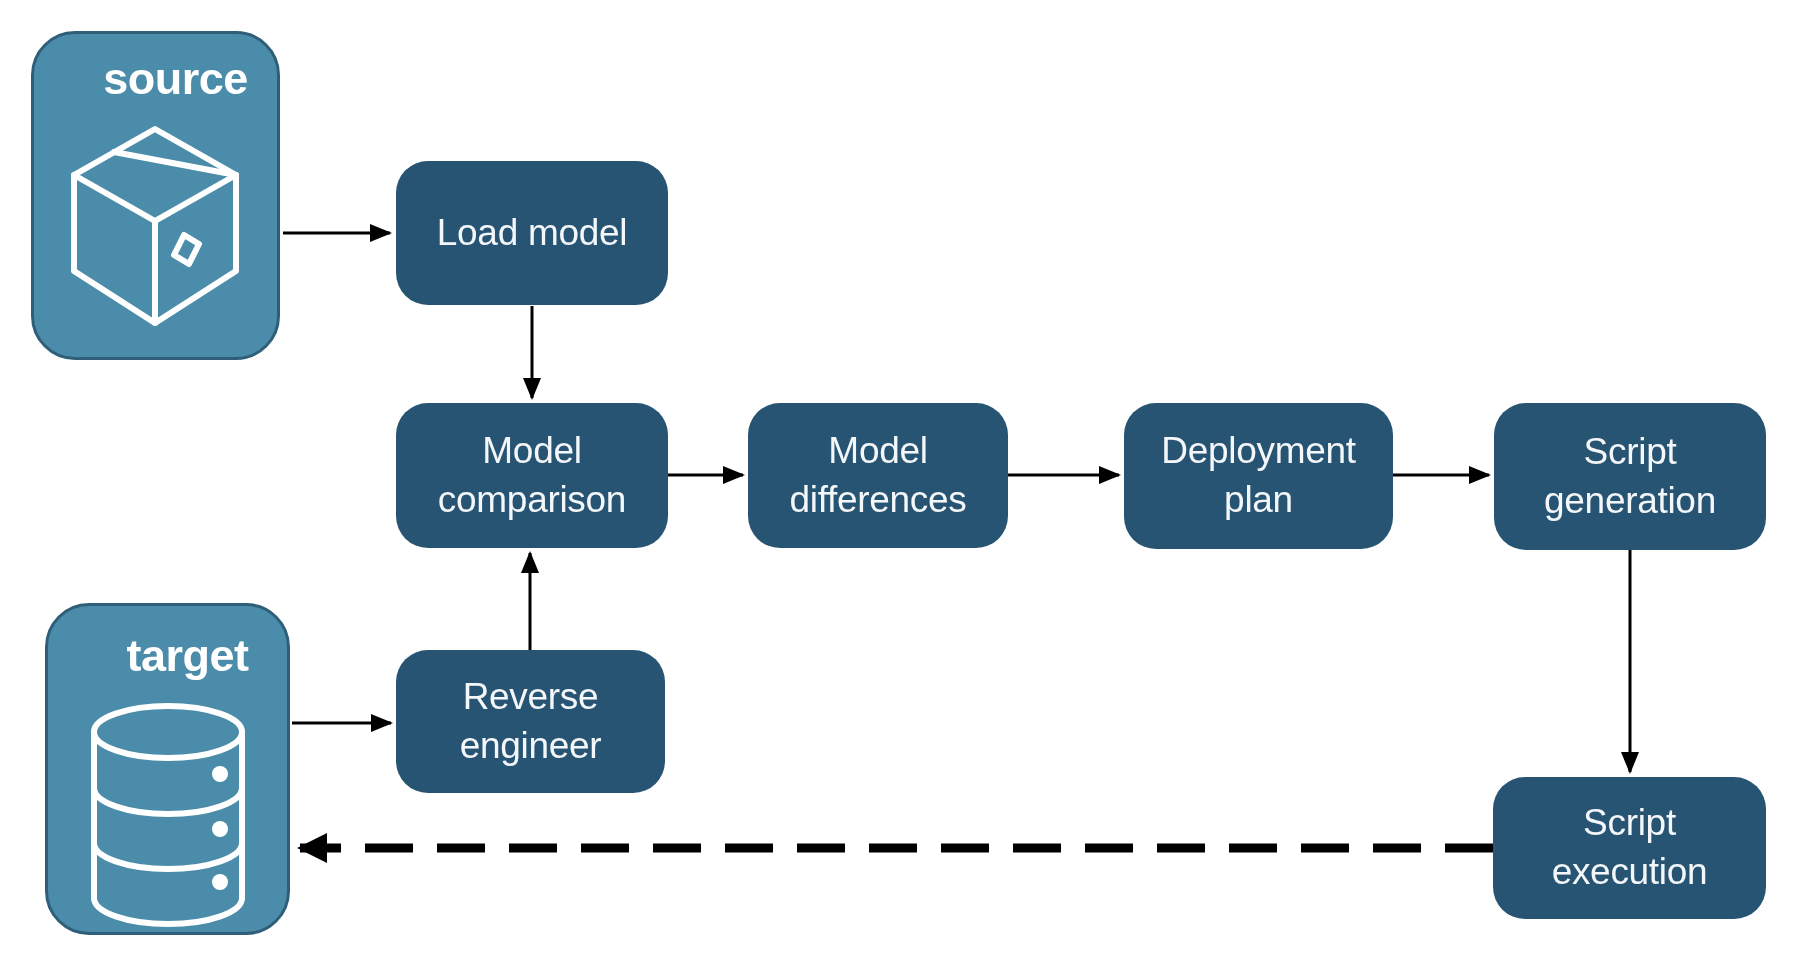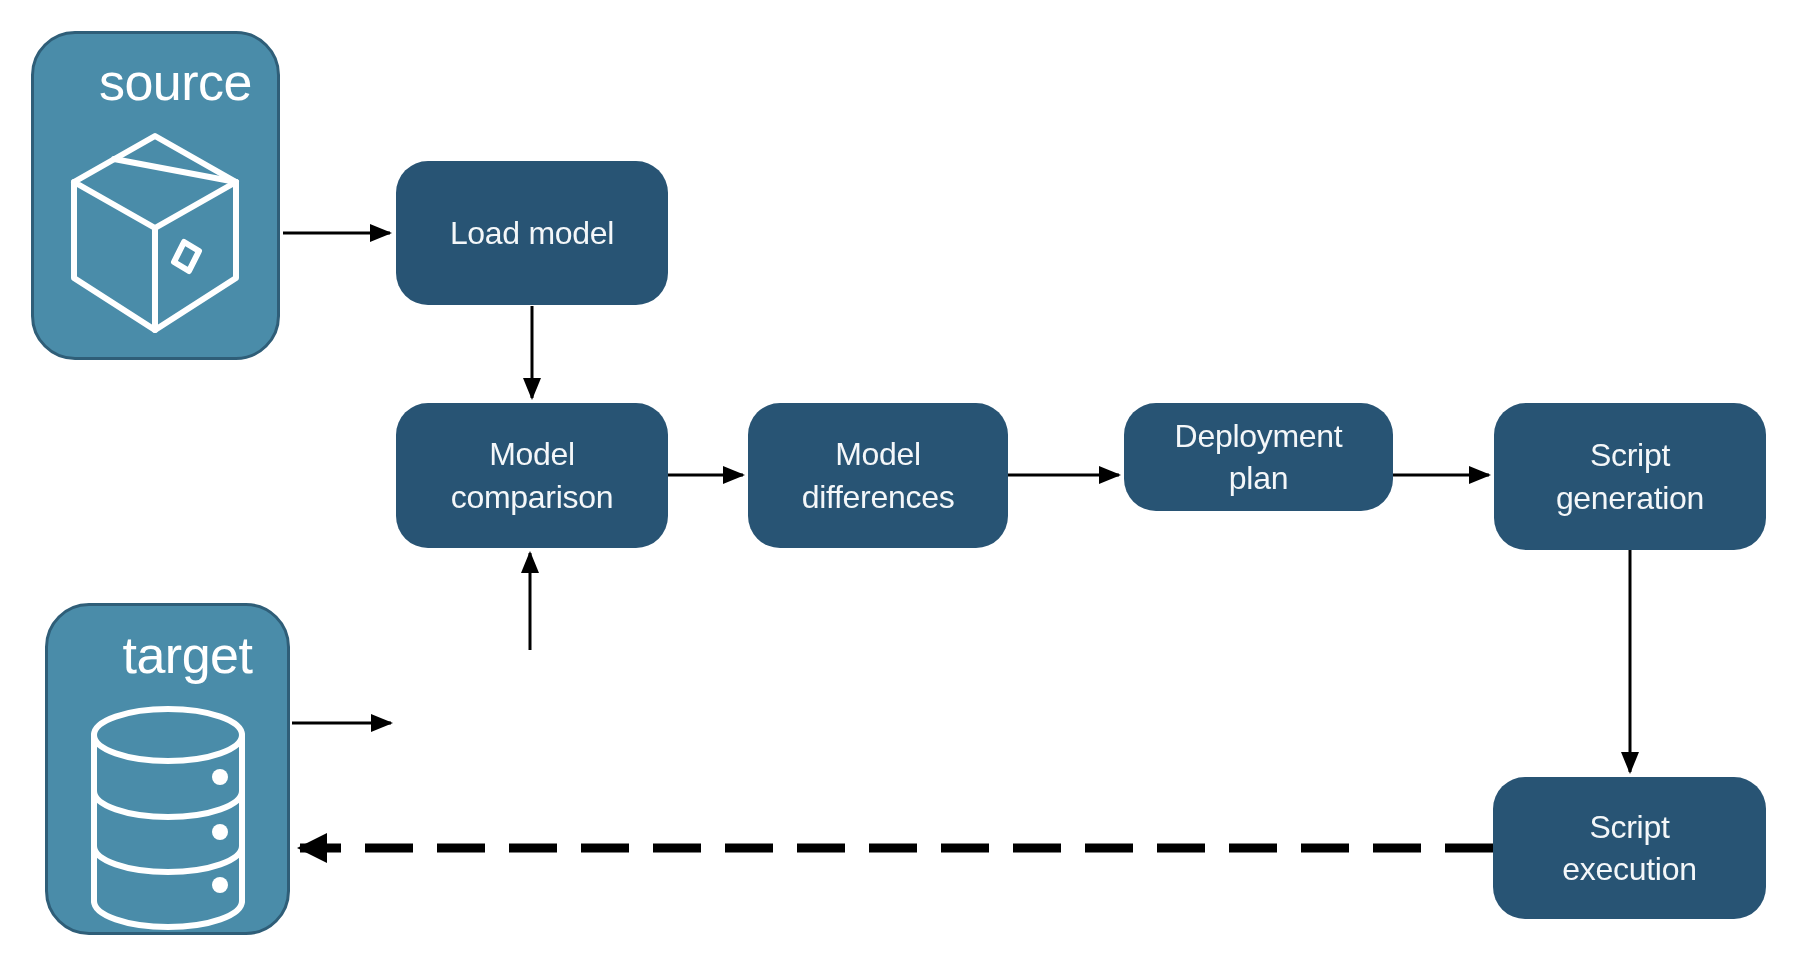--- a/index.html
+++ b/index.html
@@ -27,45 +27,45 @@
   
   .node{
     position:absolute;
     background:var(--node-fill,#285474);
     border-radius:32px;
     display:flex;align-items:center;justify-content:center;
     text-align:center;
   }
   .node-label{
     color:var(--node-text,#F4F7F9);
-    font-size:32px;line-height:1.32;
+    font-size:37px;line-height:1.32;
     letter-spacing:-0.3px;
     white-space:pre-line;
   }
   #node-load-model       {left:396px;top:161px;width:272px;height:144px;}
   #node-model-comparison {left:396px;top:403px;width:272px;height:145px;}
   #node-model-differences{left:748px;top:403px;width:260px;height:145px;}
-  #node-deployment-plan  {left:1124px;top:403px;width:269px;height:108px;}
+  #node-deployment-plan  {left:1124px;top:403px;width:269px;height:146px;}
   #node-script-generation{left:1494px;top:403px;width:272px;height:147px;}
   #node-reverse-engineer {left:396px;top:650px;width:269px;height:143px;}
   #node-script-execution {left:1493px;top:777px;width:273px;height:142px;}
   
   .entity{
     position:absolute;
     background:var(--entity-fill,#4A8CA9);
     border:3px solid var(--entity-border,#2F5E78);
     border-radius:44px;
     box-sizing:border-box;
     display:flex;flex-direction:column;align-items:center;
   }
   #entity-source{left:31px;top:31px;width:249px;height:329px;}
   #entity-target{left:45px;top:603px;width:245px;height:332px;justify-content:center;}
   .entity-label{
     color:var(--entity-text,#FFFFFF);
-    font-weight:400;font-size:52px;line-height:1;
+    font-weight:700;font-size:45px;line-height:1;
     margin-top:22px;
     letter-spacing:-0.5px;
     margin-left:40px;
   }
   .entity-icon{margin-top:24px;display:block;}
   .icon-stroke{stroke:#FFFFFF;stroke-width:6;fill:none;stroke-linejoin:round;stroke-linecap:round;}
   .icon-dot{fill:#FFFFFF;stroke:none;}
 </style>
 </head>
 <body>
@@ -136,19 +136,23 @@
   <div class="node" id="node-deployment-plan">
     <span class="node-label">Deployment
 plan</span>
   </div>
 
   <div class="node" id="node-script-generation">
     <span class="node-label">Script
 generation</span>
   </div>
 
+  <div class="node" id="node-reverse-engineer">
+    <span class="node-label">Reverse
+engineer</span>
+  </div>
 
   <div class="node" id="node-script-execution">
     <span class="node-label">Script
 execution</span>
   </div>
 
 </div>
 
 </body></html>

